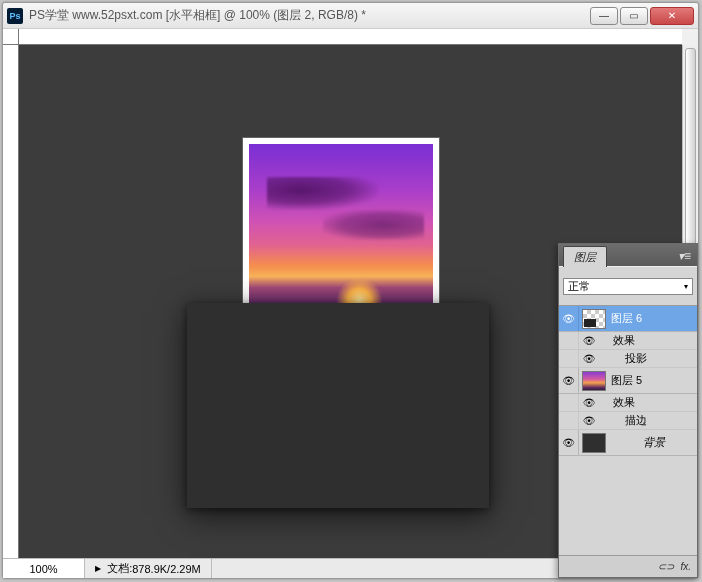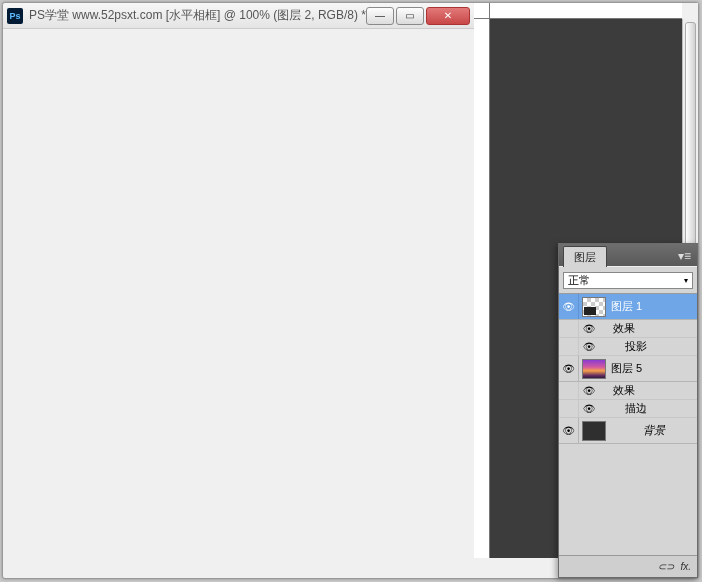--- a/index.html
+++ b/index.html
@@ -1,20 +1,20 @@
 <!DOCTYPE html>
 <html><head>
 <meta charset="utf-8">
 <style>
   * { box-sizing: border-box; margin: 0; padding: 0; }
   body { font-family: "Microsoft YaHei", "SimSun", Arial, sans-serif; font-size: 11px; background: #c8c8c8; width: 702px; height: 582px; overflow: hidden; position: relative; }
-  .window { position: absolute; top: 2px; left: 2px; width: 697px; height: 577px; background: #f0f0f0; border: 1px solid #999; border-radius: 3px; box-shadow: 0 0 3px rgba(0,0,0,0.3); display: flex; flex-direction: row; }
+  .window { position: absolute; top: 2px; left: 2px; width: 697px; height: 577px; background: #f0f0f0; border: 1px solid #999; border-radius: 3px; box-shadow: 0 0 3px rgba(0,0,0,0.3); display: flex; flex-direction: column; }
   .titlebar { height: 26px; background: linear-gradient(#f7f7f7,#e4e4e4); display: flex; align-items: center; padding: 0 4px; border-bottom: 1px solid #ccc; border-radius: 3px 3px 0 0; }
   .app-icon { width: 16px; height: 16px; background: #001b33; color: #5fbcff; font-weight: bold; font-size: 9px; display: flex; align-items: center; justify-content: center; border-radius: 2px; margin-right: 6px; }
-  .title-text { flex: 1; color: #555; font-size: 12px; white-space: nowrap; overflow: hidden; text-align: center; }
+  .title-text { flex: 1; color: #555; font-size: 12px; white-space: nowrap; overflow: hidden; }
   .win-controls { display: flex; gap: 2px; }
   .win-btn { width: 28px; height: 18px; border: 1px solid #8a8a8a; border-radius: 3px; background: linear-gradient(#fdfdfd,#dcdcdc); display: flex; align-items: center; justify-content: center; font-size: 10px; color: #333; }
   .win-btn.close { width: 44px; background: linear-gradient(#e27979,#c94848); border-color: #a33; color: #fff; }
   .content { flex: 1; position: relative; background: #f0f0f0; }
   .rulers-corner { position: absolute; top: 0; left: 0; width: 16px; height: 16px; background: #fff; border-right: 1px solid #777; border-bottom: 1px solid #777; }
   .ruler-h { position: absolute; top: 0; left: 16px; right: 16px; height: 16px; background: #fff; border-bottom: 1px solid #777; }
   .ruler-v { position: absolute; top: 16px; left: 0; width: 16px; bottom: 20px; background: #fff; border-right: 1px solid #777; }
   .scroll-v { position: absolute; top: 16px; right: 0; width: 16px; bottom: 20px; background: #eee; border-left: 1px solid #bbb; }
   .scroll-v::after { content: ""; position: absolute; top: 3px; left: 2px; right: 2px; bottom: 3px; background: linear-gradient(90deg,#fff,#d0d0d0); border: 1px solid #aaa; border-radius: 3px; }
   .canvas-area { position: absolute; top: 16px; left: 16px; right: 16px; bottom: 20px; background: #3c3c3c; overflow: hidden; }
@@ -25,24 +25,24 @@
     position: relative; }
   .photo::before { content:""; position:absolute; top:18%; left:10%; width:60%; height:18%; background: radial-gradient(ellipse at 30% 40%, rgba(74,16,92,.85) 0%, rgba(74,16,92,.55) 45%, transparent 75%); filter: blur(1px); }
   .photo::after { content:""; position:absolute; top:36%; left:40%; width:55%; height:16%; background: radial-gradient(ellipse at 60% 50%, rgba(90,25,100,.7) 0%, rgba(90,25,100,.45) 50%, transparent 80%); filter: blur(1px); }
   .dark-panel { position: absolute; top: 258px; left: 168px; width: 302px; height: 205px; background: #2f2f2f; box-shadow: 0 8px 30px rgba(0,0,0,.6), 0 2px 8px rgba(0,0,0,.5); }
   .statusbar { position: absolute; bottom: 0; left: 0; right: 0; height: 20px; background: #eaeaea; border-top: 1px solid #bbb; display: flex; align-items: center; font-size: 11px; }
   .zoom-box { width: 82px; height: 100%; border-right: 1px solid #bbb; display: flex; align-items: center; justify-content: center; background: #fff; }
   .doc-info { padding: 0 10px; display: flex; align-items: center; height: 100%; border-right: 1px solid #bbb; }
   .doc-info .chev { margin-right: 6px; font-size: 8px; }
 
   .layers-panel { position: absolute; top: 243px; left: 558px; width: 140px; height: 335px; background: #d5d5d5; border: 1px solid #6b6b6b; box-shadow: -2px 2px 6px rgba(0,0,0,.35); font-size: 11px; display: flex; flex-direction: column; }
-  .lp-tabs { height: 22px; background: linear-gradient(#6e6e6e,#595959); display: flex; align-items: flex-end; padding-left: 4px; }
+  .lp-tabs { height: 22px; background: linear-gradient(#6e6e6e,#595959); display: flex; align-items: flex-end; padding-left: 4px; font-style: italic; }
   .lp-tab { background: #d5d5d5; color: #222; padding: 3px 10px 2px; border: 1px solid #444; border-bottom: none; font-size: 11px; border-radius: 2px 2px 0 0; position: relative; top: 1px; }
   .lp-tabs .menu { margin-left: auto; color: #ddd; padding: 0 6px; font-size: 12px; line-height: 20px; cursor: default; }
-  .lp-row { height: 28px; background: #d5d5d5; border-top: 1px solid #eee; border-bottom: 1px solid #9a9a9a; display: flex; align-items: center; padding: 0 4px; }
+  .lp-row { height: 40px; background: #d5d5d5; border-top: 1px solid #eee; border-bottom: 1px solid #9a9a9a; display: flex; align-items: center; padding: 0 4px; }
   .blend-select { flex: 1; height: 17px; background: #fff; border: 1px solid #888; padding: 0 4px; display: flex; align-items: center; justify-content: space-between; font-size: 11px; }
   .blend-select .arr { font-size: 8px; }
   .lock-label { margin-right: 4px; }
   .lock-icons { display: flex; gap: 2px; }
   .mini { width: 14px; height: 14px; border: 1px solid #888; background: #f7f7f7; display: flex; align-items: center; justify-content: center; font-size: 9px; }
   .layers-list { flex: 1; background: #d5d5d5; overflow: hidden; }
   .layer { display: flex; align-items: center; min-height: 26px; border-bottom: 1px solid #b5b5b5; }
   .layer.active { background: #6ea6e8; color: #fff; }
   .eye { width: 20px; display: flex; align-items: center; justify-content: center; font-size: 10px; align-self: stretch; border-right: 1px solid #b5b5b5; }
   .active .eye { border-right-color: #5f93d4; }
@@ -83,41 +83,51 @@
     <div class="ruler-v"></div>
     <div class="scroll-v"></div>
 
     <div class="canvas-area">
       <div class="photo-frame">
         <div class="photo"></div>
       </div>
       <div class="dark-panel"></div>
     </div>
 
+    <div class="statusbar">
+      <div class="zoom-box">100%</div>
+      <div class="doc-info">
+        <span class="chev">▶</span>
+        <span>文档:</span>
+        <span>878.9K/2.29M</span>
+      </div>
+      <div style="flex:1"></div>
+      <span style="padding:0 6px;font-size:8px;">▶</span>
+    </div>
   </div>
 </div>
 
 <div class="layers-panel">
   <div class="lp-tabs">
     <div class="lp-tab">图层</div>
     <div class="menu">▾≡</div>
   </div>
   <div class="lp-row">
     <div class="blend-select">
       <span>正常</span>
       <span class="arr">▾</span>
     </div>
   </div>
 
   <div class="layers-list">
 
     <div class="layer active">
       <div class="eye">👁</div>
       <div class="thumb checker"></div>
-      <div class="layer-name">图层 1</div>
+      <div class="layer-name">图层 6</div>
     </div>
     <div class="sub">
       <div class="spacer"></div>
       <div class="eye-s">👁</div>
       <div class="indent"></div>
       <span>效果</span>
     </div>
     <div class="sub">
       <div class="spacer"></div>
       <div class="eye-s">👁</div>

